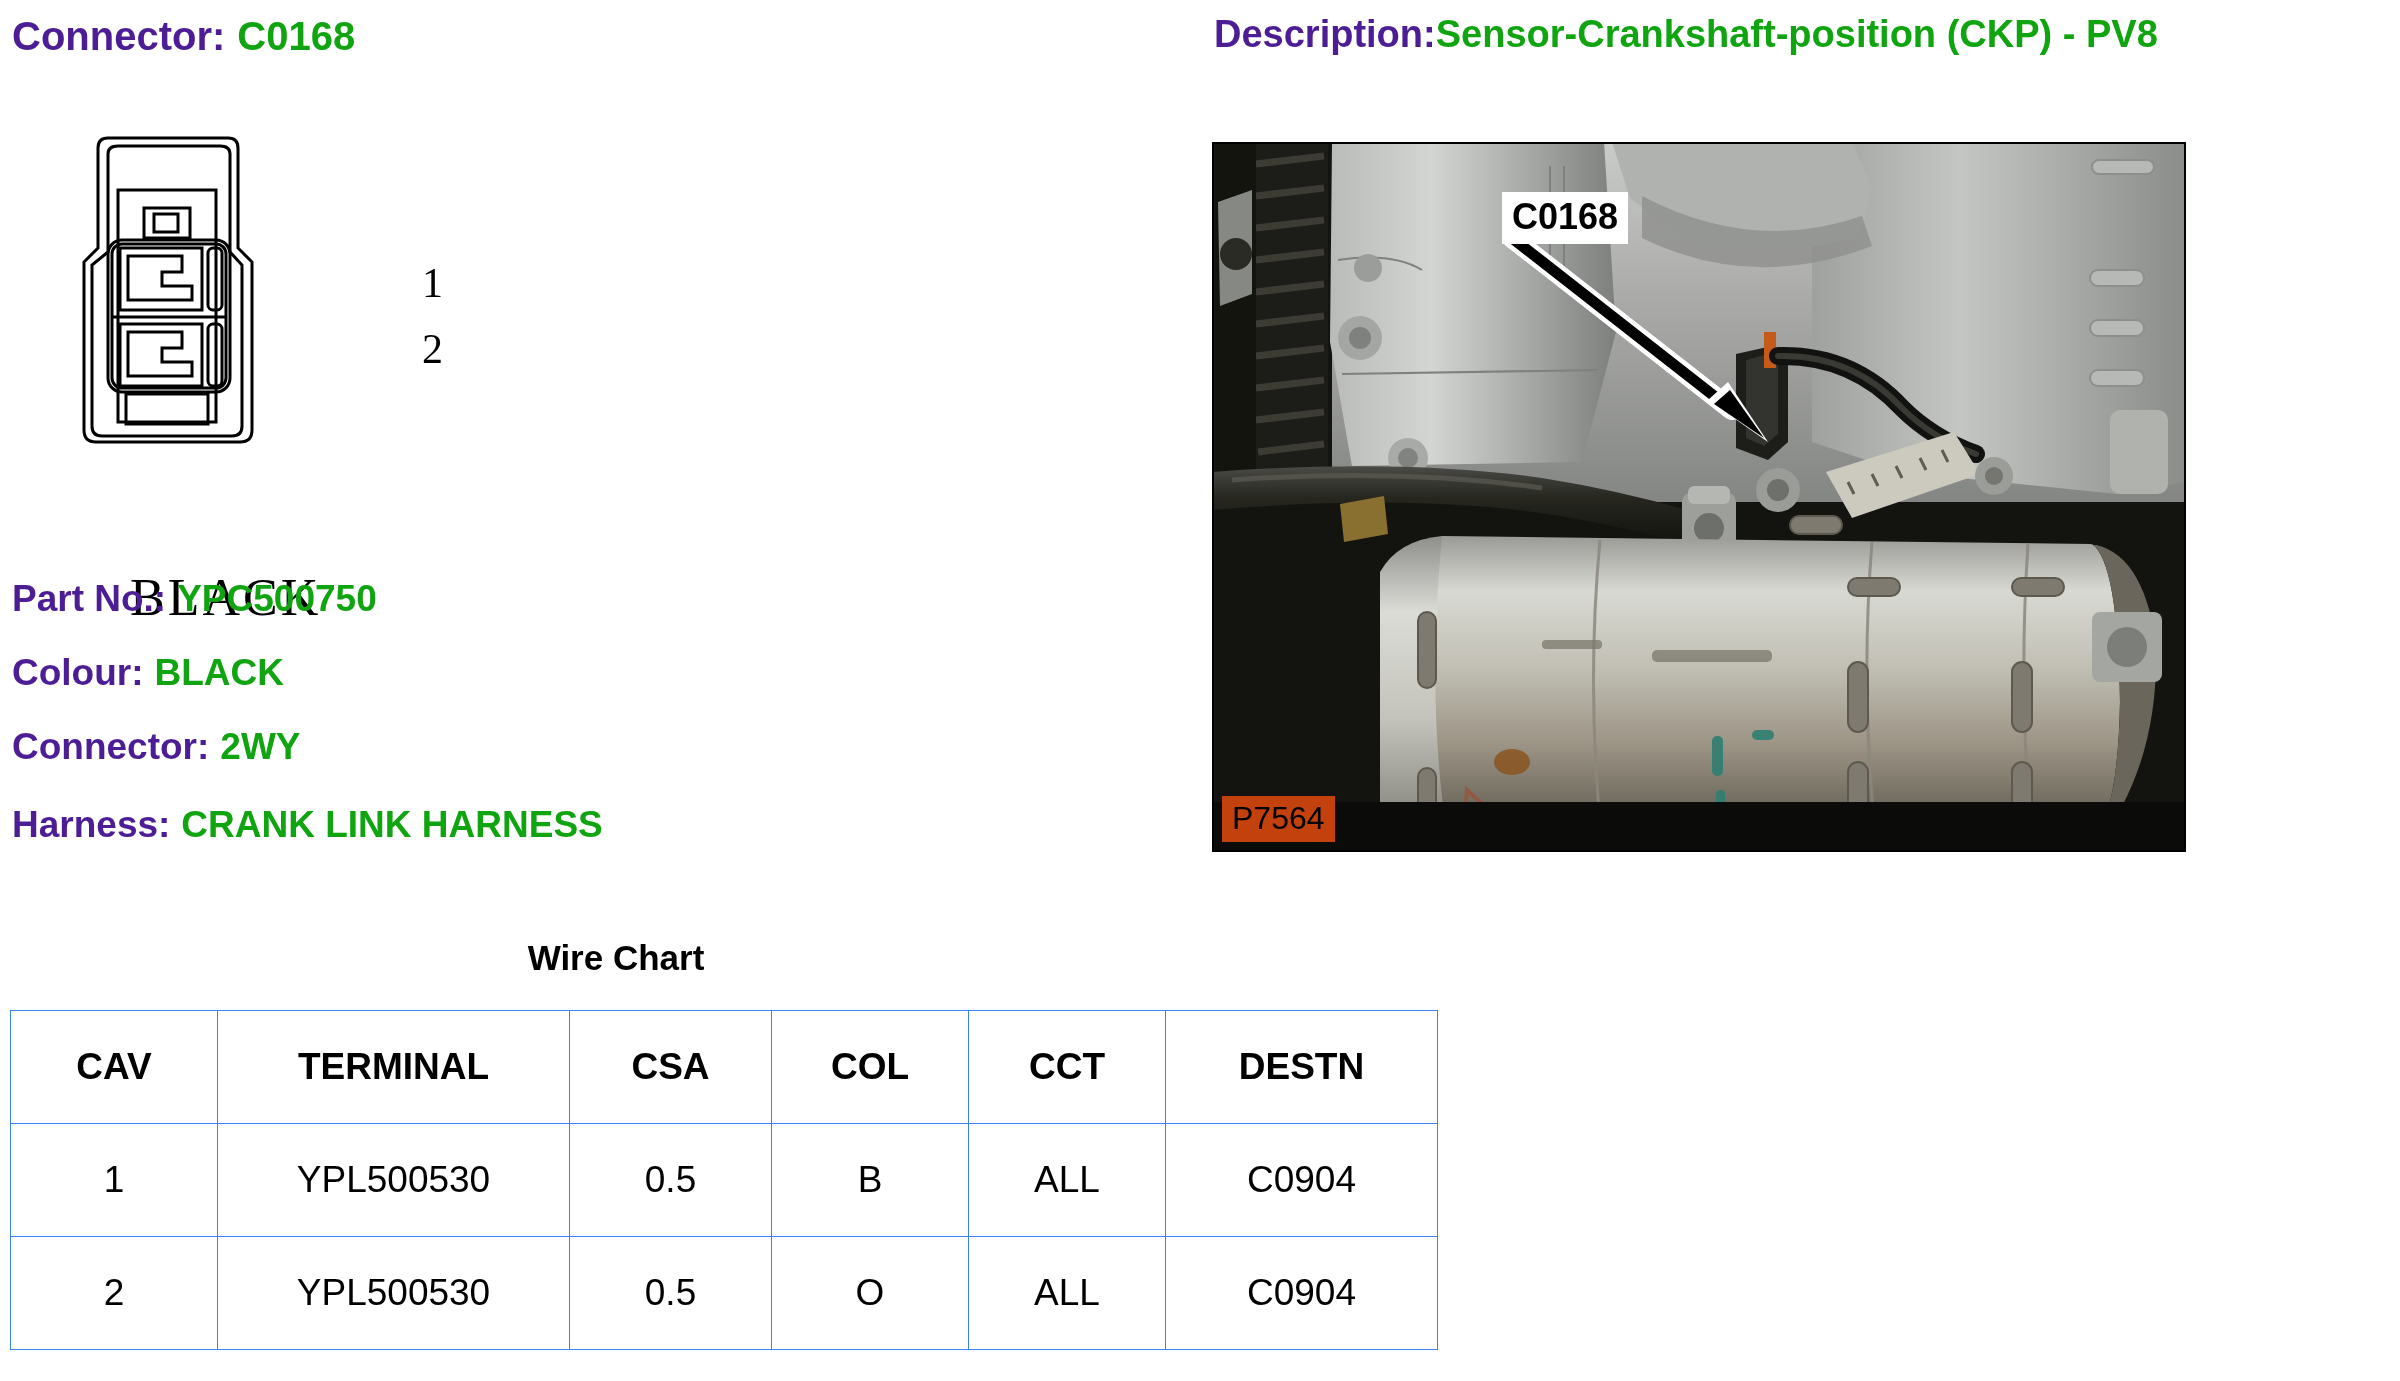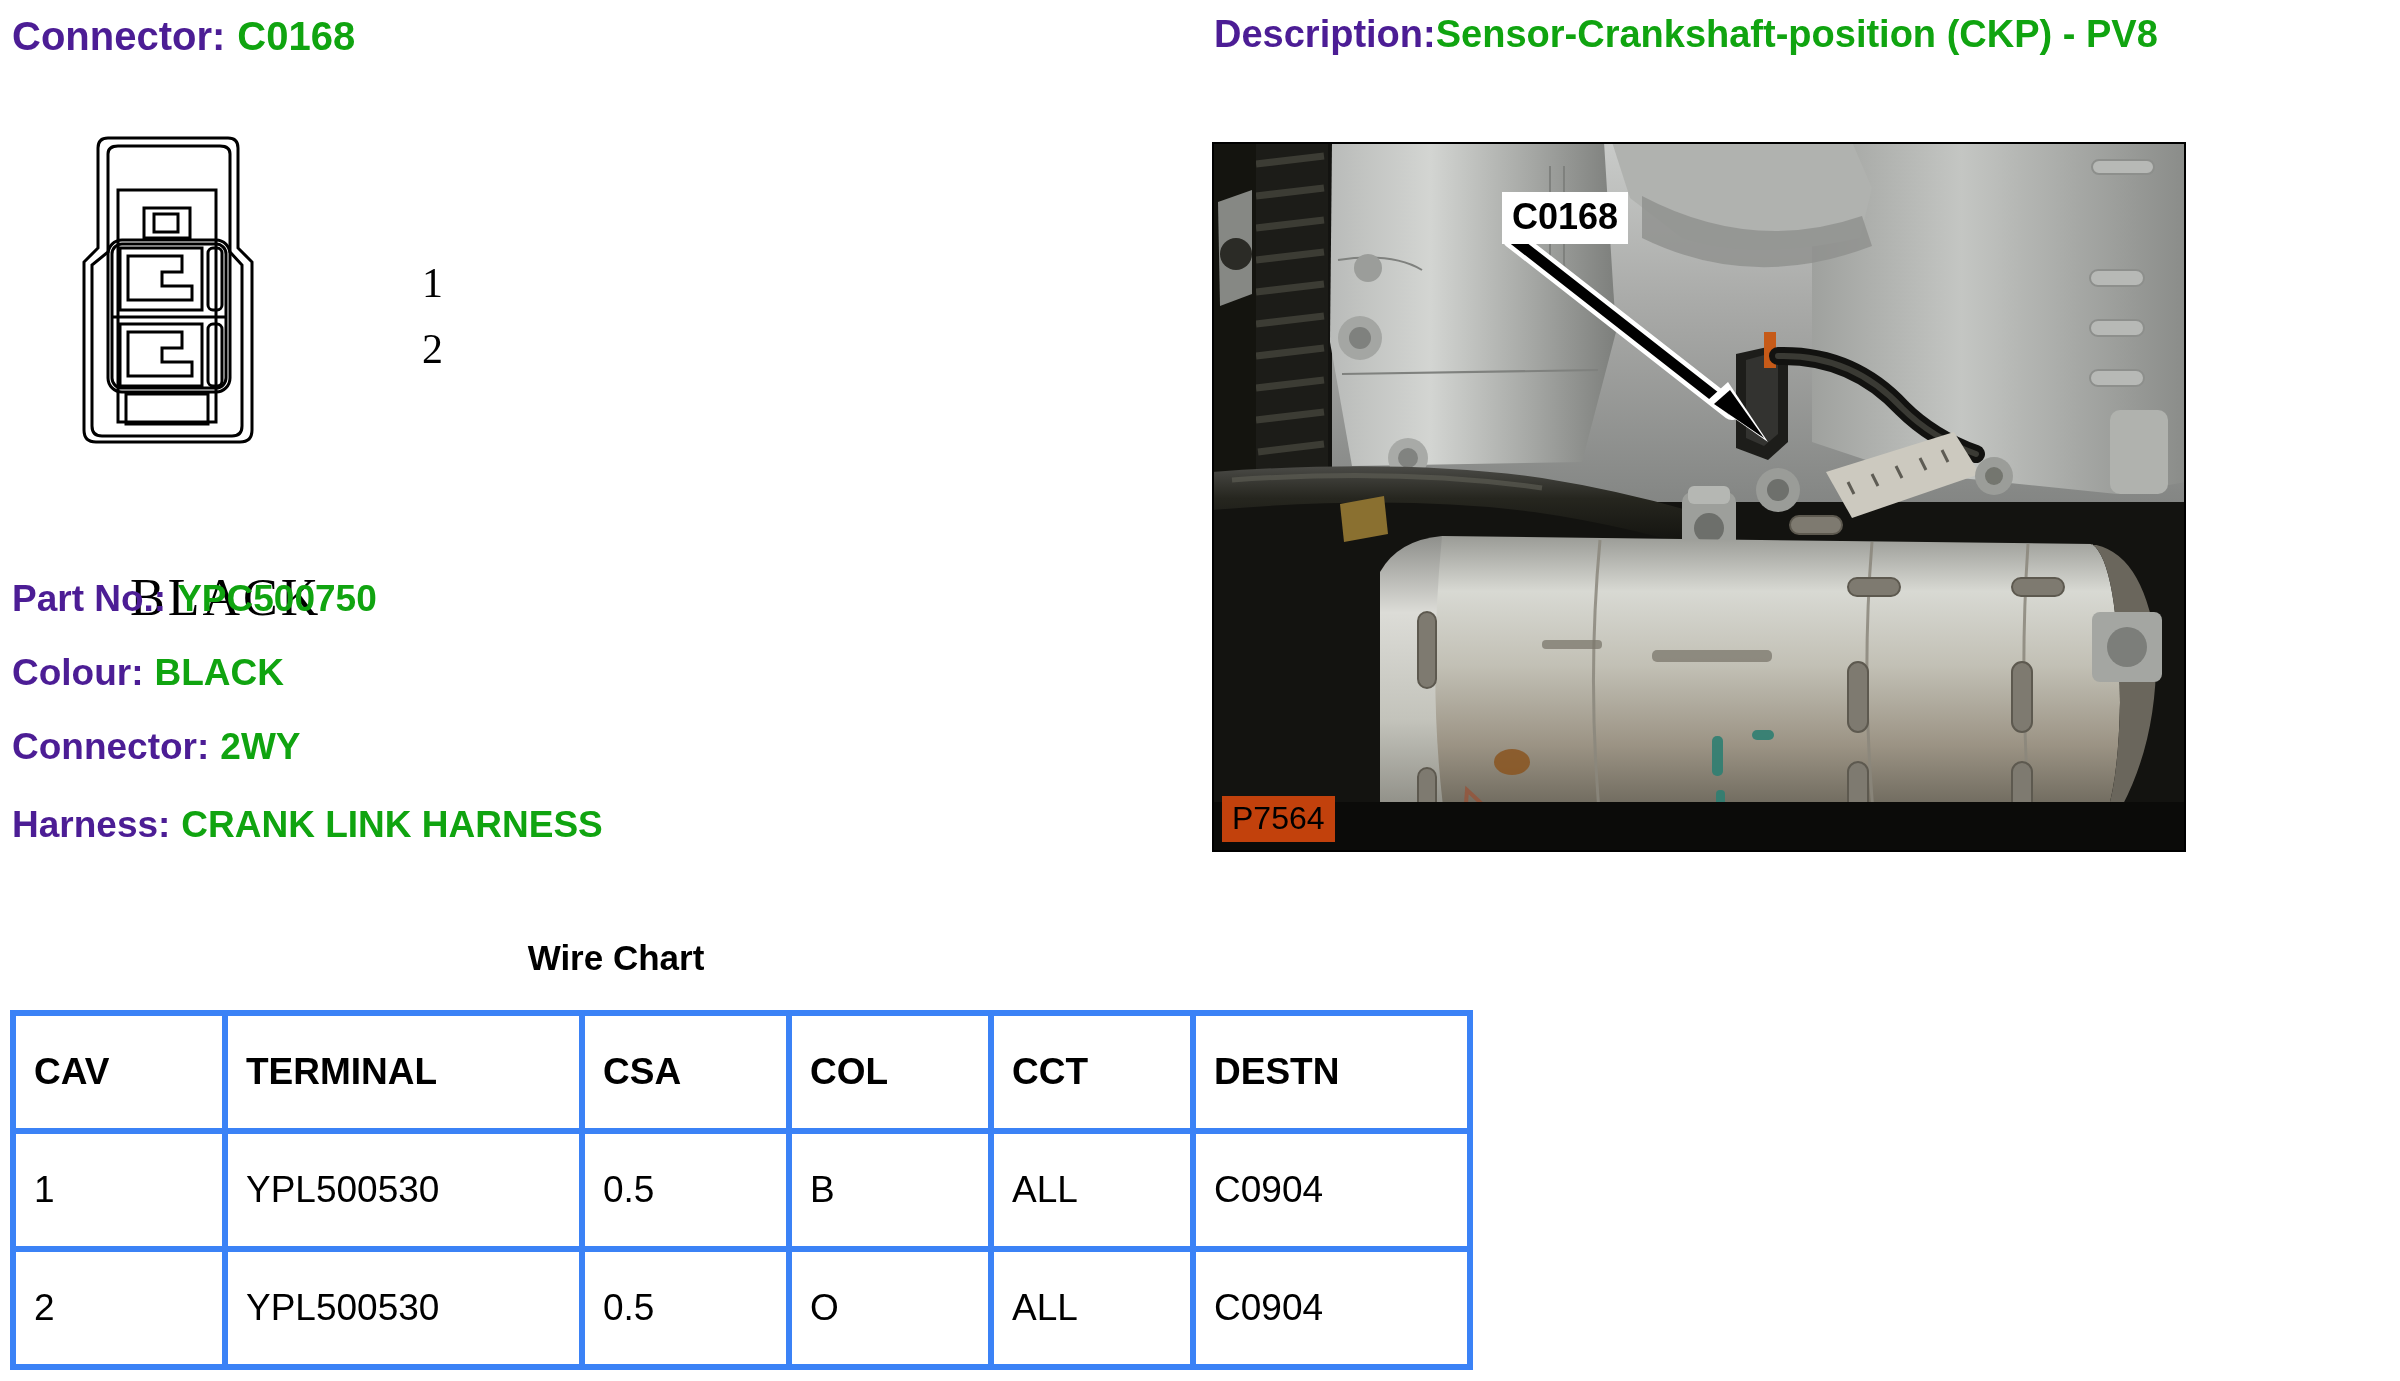--- a/index.html
+++ b/index.html
@@ -157,25 +157,25 @@
     position: absolute;
     left: 10px;
     top: 1010px;
     border-collapse: collapse;
     table-layout: fixed;
     width: 1205px;
     background: #ffffff;
   }
   #wire-chart-table th,
   #wire-chart-table td {
-    border: 6px solid #3b82f6;
+    border: 1px solid #3b82f6;
     height: 112px;
     padding: 0 18px;
     font-size: 37px;
-    text-align: left;
+    text-align: center;
     vertical-align: middle;
     white-space: nowrap;
     color: #000000;
   }
   #wire-chart-table th {
     font-weight: bold;
   }
   #wire-chart-table td {
     font-weight: normal;
   }

